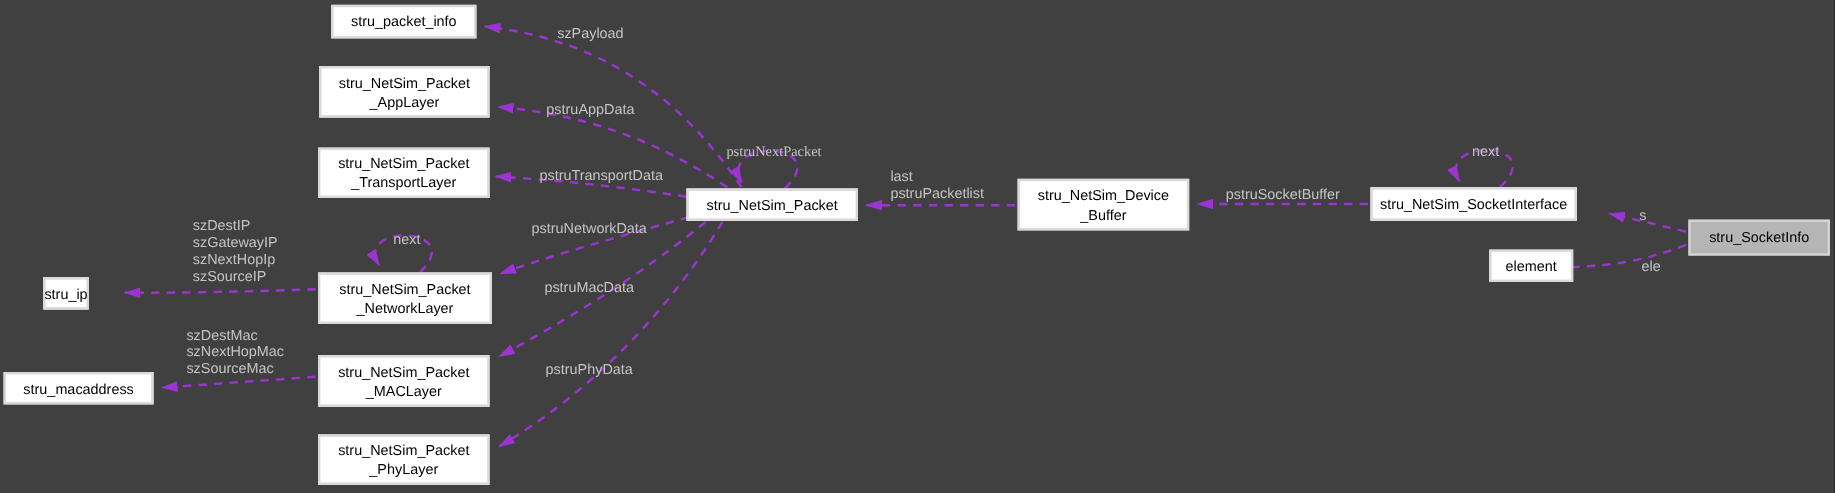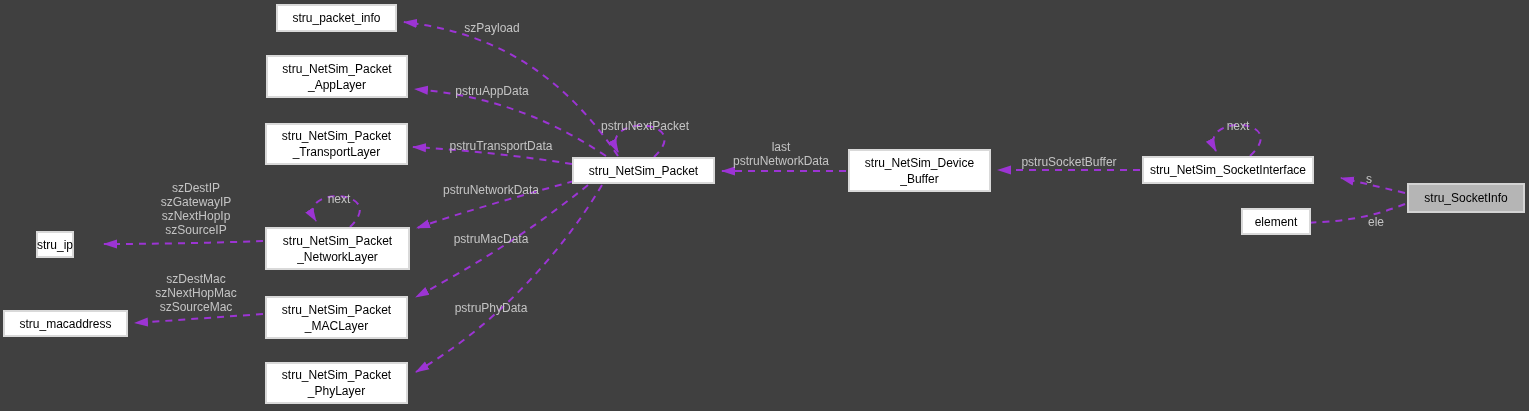--- a/index.html
+++ b/index.html
@@ -40,21 +40,21 @@
   .node.main {
     background: #b5b5b5;
     border-color: #d3d3d3;
   }
   .elabel {
     position: absolute;
     transform: translateX(-50%);
     color: #c4c4c4;
     font-size: 12px;
     line-height: 14px;
-    text-align: center;
+    text-align: left;
     white-space: pre-line;
     pointer-events: none;
   }
   
   #n-packet-info      { left: 276px;  top: 4px;   width: 121px; height: 28px; }
   #n-app-layer        { left: 266px;  top: 55px;  width: 142px; height: 43px; }
   #n-transport-layer  { left: 265px;  top: 123px; width: 143px; height: 42px; }
   #n-network-layer    { left: 265px;  top: 227px; width: 145px; height: 43px; }
   #n-mac-layer        { left: 265px;  top: 296px; width: 143px; height: 43px; }
   #n-phy-layer        { left: 265px;  top: 362px; width: 143px; height: 42px; }
@@ -62,21 +62,21 @@
   #n-macaddress       { left: 3px;    top: 310px; width: 125px; height: 27px; }
   #n-packet           { left: 572px;  top: 157px; width: 143px; height: 27px; }
   #n-device-buffer    { left: 848px;  top: 149px; width: 143px; height: 43px; }
   #n-socket-interface { left: 1142px; top: 156px; width: 172px; height: 28px; }
   #n-element          { left: 1209px; top: 208px; width: 70px;  height: 27px; margin-left: 32px; }
   #n-socket-info      { left: 1407px; top: 183px; width: 118px; height: 30px; }
   
   #l-szpayload        { left: 492px;  top: 21px; }
   #l-pstruappdata     { left: 492px;  top: 84px; }
   #l-pstrutransport   { left: 491px;  top: 139px; padding-left: 20px; }
-  #l-pstrunextpacket  { left: 645px;  top: 119px; }
+  #l-pstrunextpacket  { left: 645px;  top: 119px; font-family: Liberation Serif, serif; }
   #l-pstrunetwork     { left: 491px;  top: 183px; }
   #l-next-network     { left: 339px;  top: 192px; }
   #l-pstrumacdata     { left: 491px;  top: 232px; }
   #l-pstruphydata     { left: 491px;  top: 301px; }
   #l-ip-fields        { left: 196px;  top: 181px; }
   #l-mac-fields       { left: 196px;  top: 272px; }
   #l-last-packetlist  { left: 781px;  top: 140px; }
   #l-socketbuffer     { left: 1069px; top: 155px; }
   #l-next-socket      { left: 1238px; top: 119px; }
   #l-s                { left: 1369px; top: 172px; }
@@ -139,19 +139,19 @@
   <div class="elabel" id="l-pstrumacdata">pstruMacData</div>
   <div class="elabel" id="l-pstruphydata">pstruPhyData</div>
   <div class="elabel" id="l-ip-fields">szDestIP
 szGatewayIP
 szNextHopIp
 szSourceIP</div>
   <div class="elabel" id="l-mac-fields">szDestMac
 szNextHopMac
 szSourceMac</div>
   <div class="elabel" id="l-last-packetlist">last
-pstruNetworkData</div>
+pstruPacketlist</div>
   <div class="elabel" id="l-socketbuffer">pstruSocketBuffer</div>
   <div class="elabel" id="l-next-socket">next</div>
   <div class="elabel" id="l-s">s</div>
   <div class="elabel" id="l-ele">ele</div>
 
 </div>
 
 </body></html>

